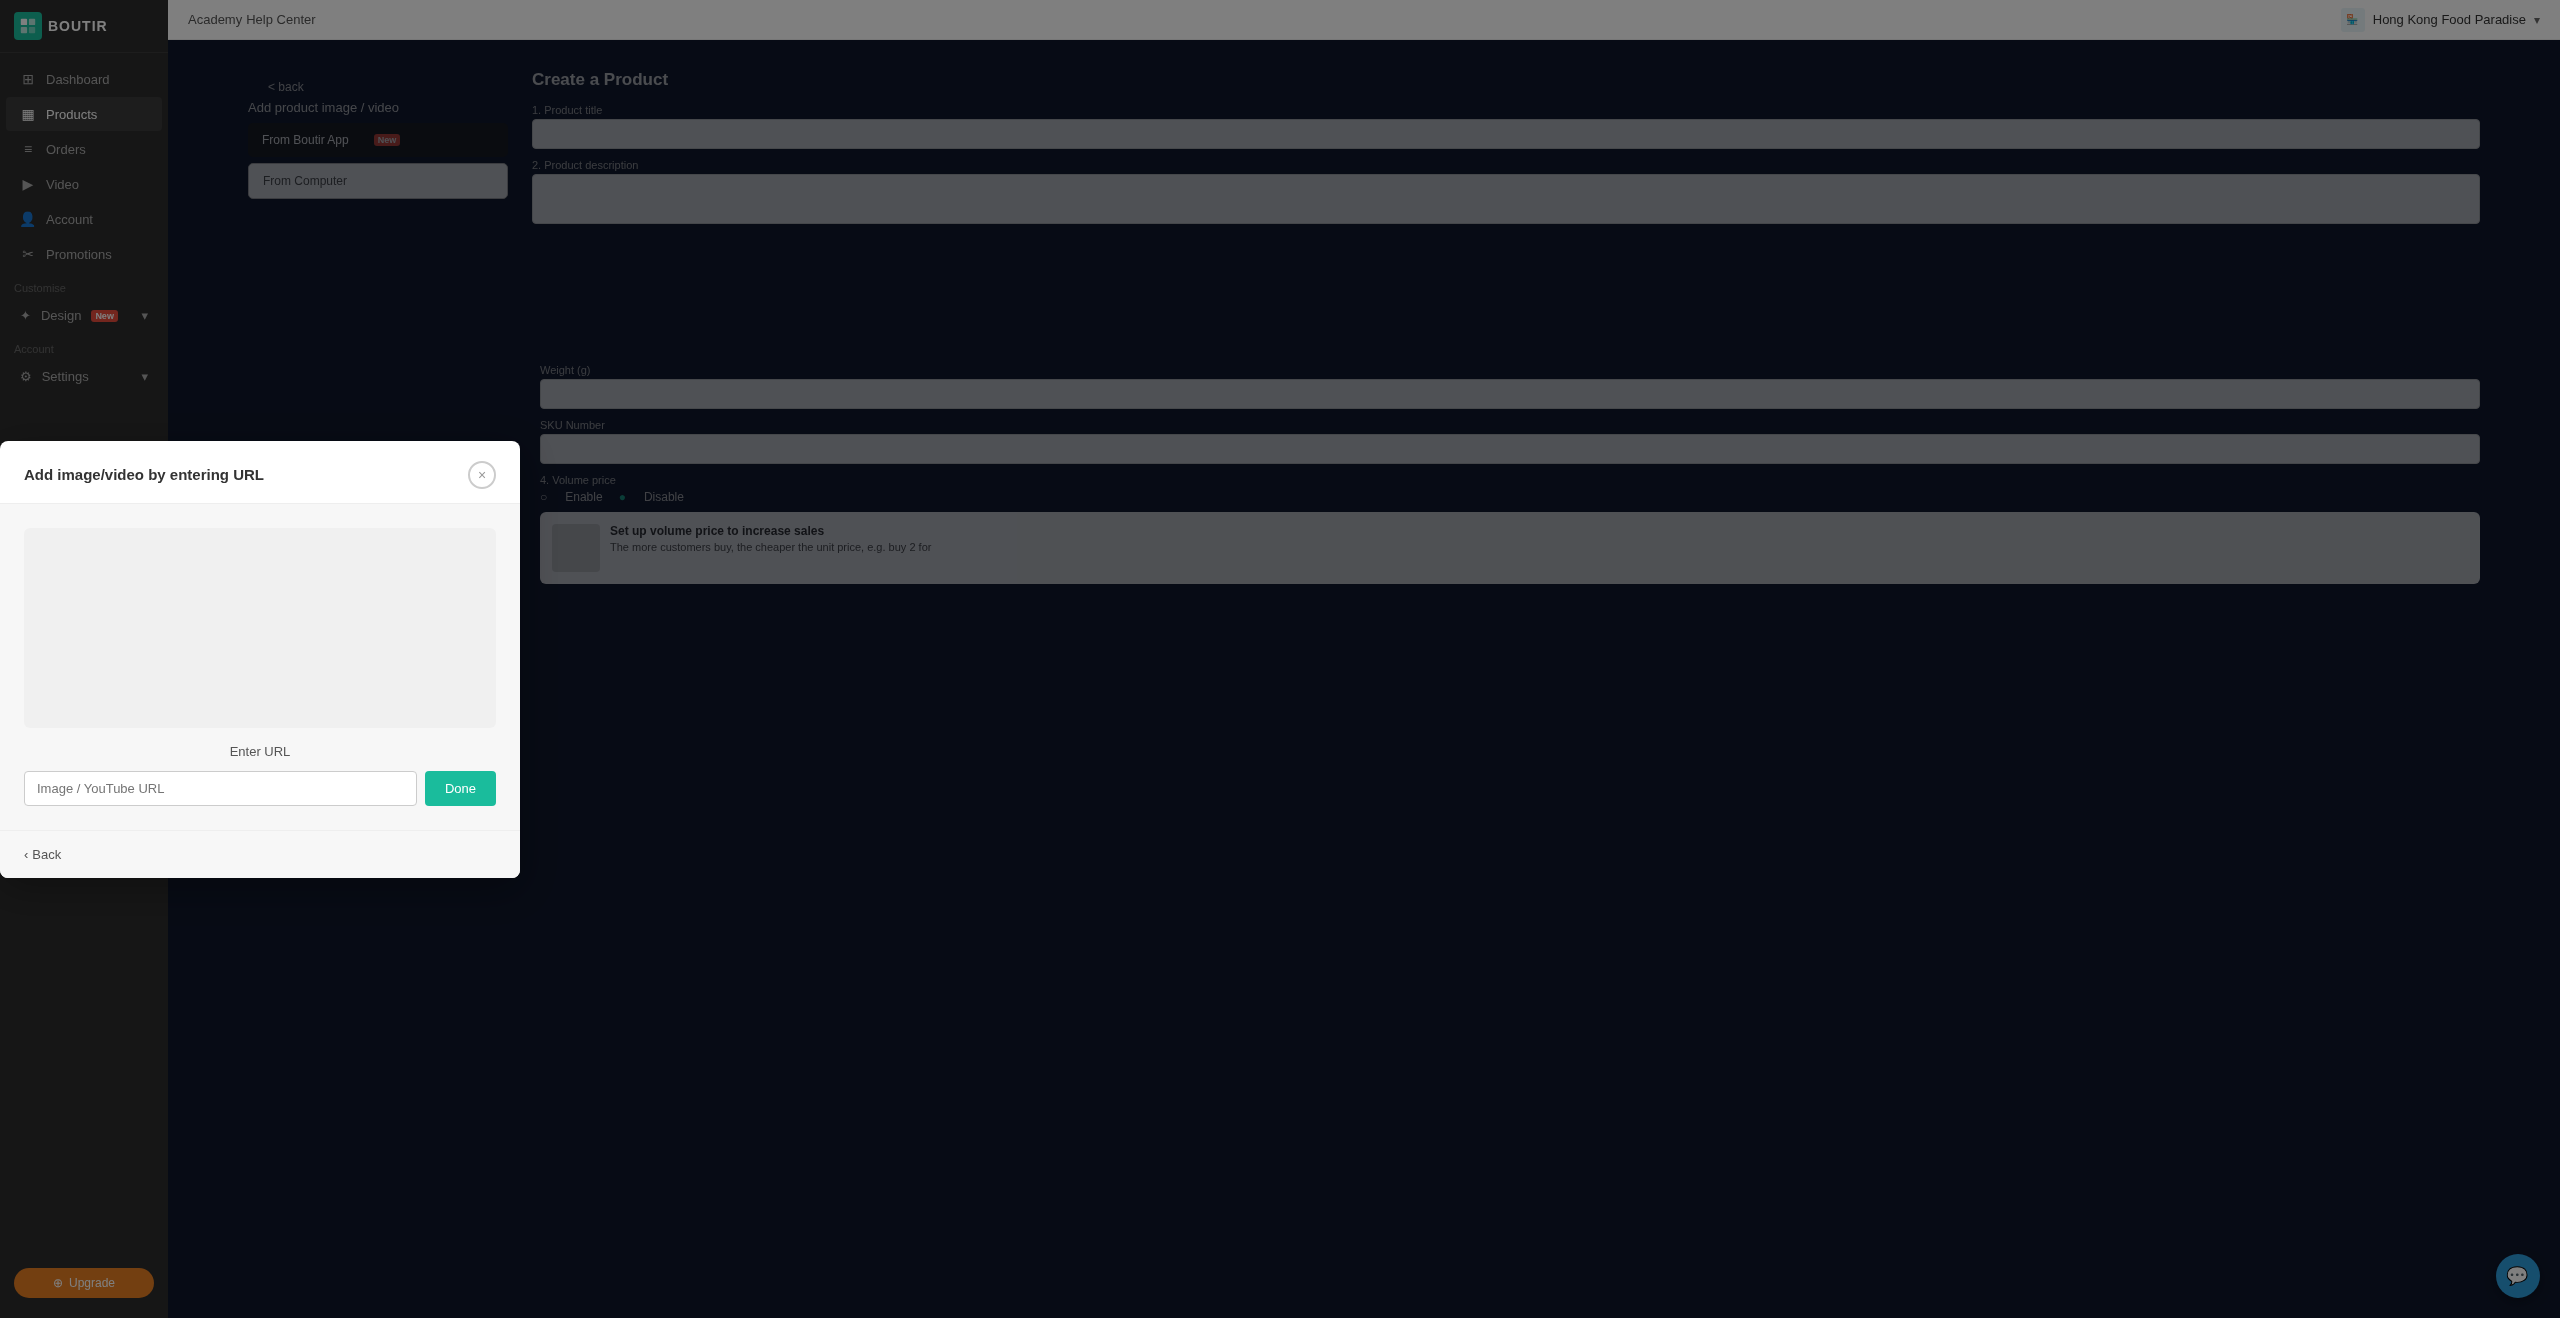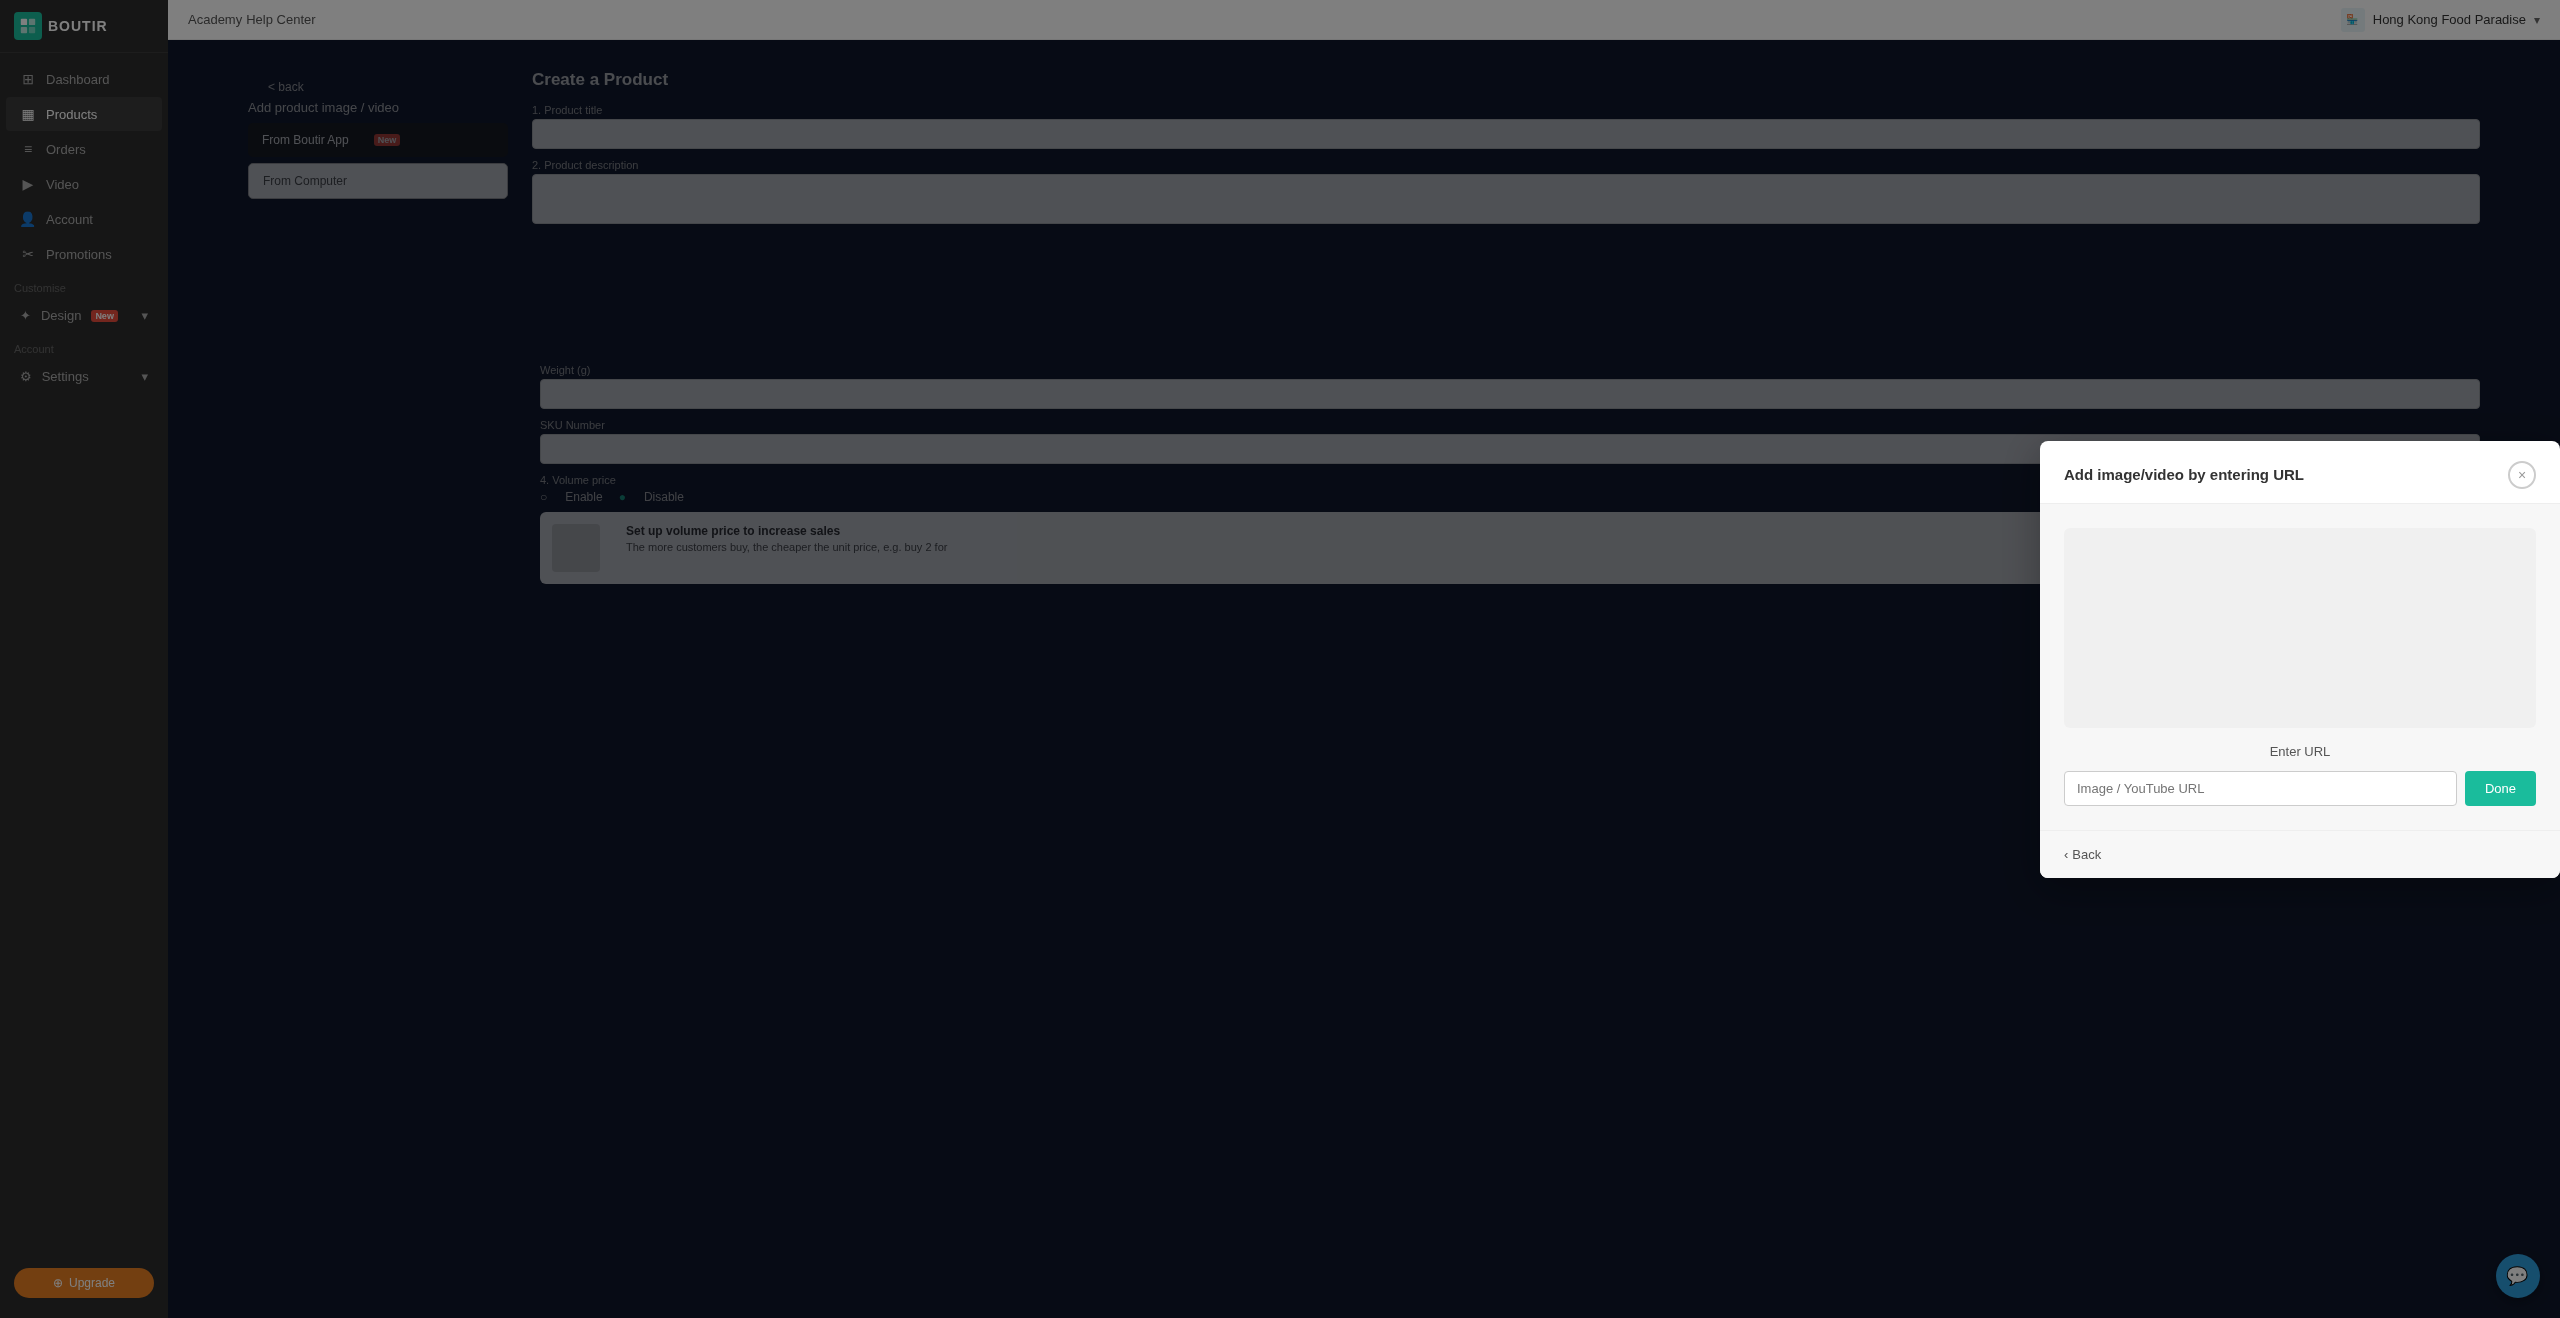--- a/index.html
+++ b/index.html
@@ -137,21 +137,21 @@
       display: block;
     }
 
     
     .modal-overlay {
       position: fixed;
       top: 0; left: 0; right: 0; bottom: 0;
       background: rgba(0,0,0,0.5);
       display: flex;
       align-items: center;
-      justify-content: flex-end;
+      justify-content: flex-start;
       z-index: 100;
     }
 
     
     .modal {
       background: white;
       border-radius: 8px;
       width: 520px;
       max-width: 95vw;
       box-shadow: 0 10px 40px rgba(0,0,0,0.3);
@@ -300,21 +300,21 @@
     .bg-form-input { background: white; height: 30px; border-radius: 4px; width: 100%; margin-bottom: 10px; border: 1px solid #ddd; }
     .bg-section-label { color: #bbb; font-size: 11px; margin-top: 8px; margin-bottom: 4px; }
     .bg-radio-row { display: flex; gap: 16px; align-items: center; margin-bottom: 8px; }
     .bg-radio-item { display: flex; align-items: flex-end; gap: 18px; color: #ccc; font-size: 12px; }
 
     .volume-price-card {
       background: white;
       border-radius: 6px;
       padding: 12px;
       display: flex;
-      gap: 26px;
+      gap: 10px;
       align-items: flex-start;
       margin-top: 6px;
     }
     .vp-thumb { width: 48px; height: 48px; background: #ddd; border-radius: 4px; flex-shrink: 0; }
     .vp-text { font-size: 11px; color: #555; }
     .vp-title { font-weight: 600; color: #333; font-size: 12px; margin-bottom: 3px; }
   </style>
 </head>
 <body>
 

